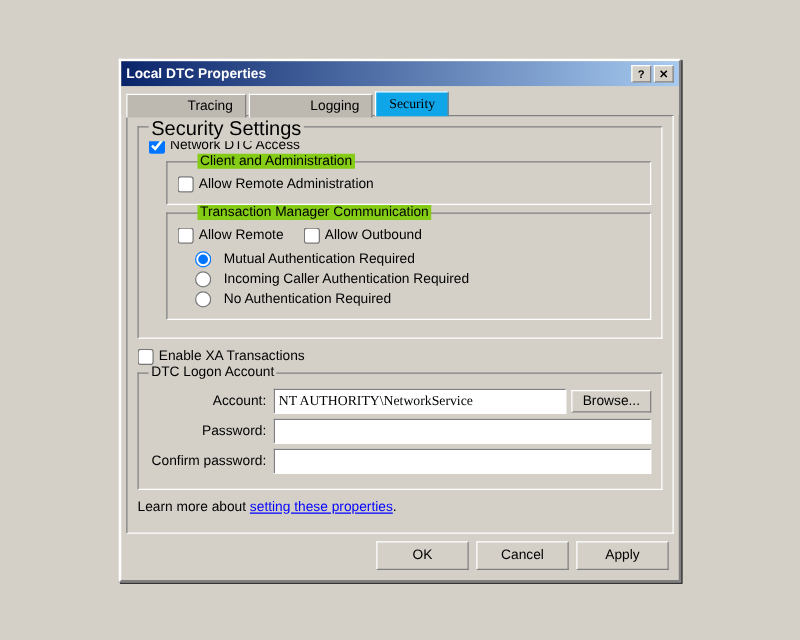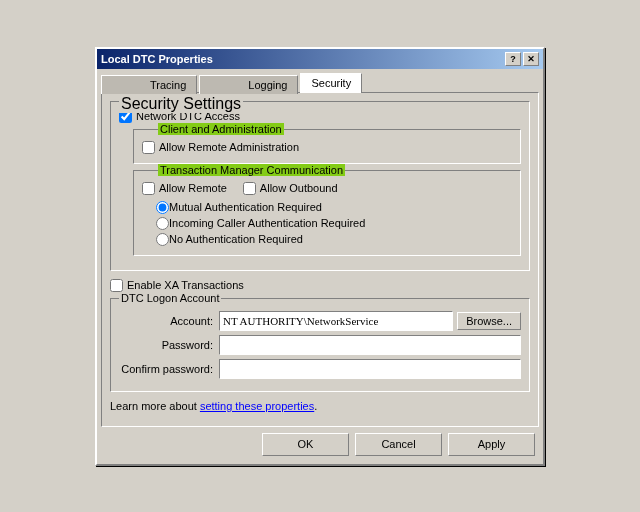--- a/index.html
+++ b/index.html
@@ -58,25 +58,26 @@
       border: 1px solid;
       border-bottom: none;
       border-color: #ffffff #808080 transparent #ffffff;
       background: #d4d0c8;
       cursor: pointer;
       font-size: 11px;
       margin-right: 2px;
       position: relative;
     }
     .tab.active {
-      background: #ffffff;
+      background: #0ea5e9;
       z-index: 2;
       margin-bottom: -1px;
       padding-bottom: 4px;
       font-weight: normal;
+      font-family: Liberation Serif, serif;
     }
     .tab.inactive {
       background: #bdb9b1;
       top: 2px;
       padding-left: 48px;
     }
     .tab-content {
       background: #d4d0c8;
       border: 1px solid;
       border-color: #808080 #ffffff #ffffff #808080;
@@ -106,21 +107,21 @@
       align-items: center;
       gap: 4px;
       margin: 3px 0;
     }
     .checkbox-row input[type="checkbox"] {
       margin: 0;
     }
     .radio-row {
       display: flex;
       align-items: center;
-      gap: 0;
+      gap: 10px;
       margin: 3px 0;
     }
     .radio-row input[type="radio"] {
       margin: 0;
     }
     .two-col {
       display: flex;
       gap: 16px;
     }
     .nested-group {
@@ -201,21 +202,21 @@
       color: #0000ff;
       margin-top: 32px;
     }
     .button-bar {
       display: flex;
       justify-content: flex-end;
       gap: 6px;
       padding: 6px 8px 8px 8px;
     }
     .dialog-btn {
-      width: 87px;
+      width: 74px;
       height: 23px;
       background: #d4d0c8;
       border: 1px solid;
       border-color: #ffffff #808080 #808080 #ffffff;
       cursor: pointer;
       font-size: 11px;
       font-family: 'Tahoma', Arial, sans-serif;
     }
     .indent {
       margin-left: 14px;

